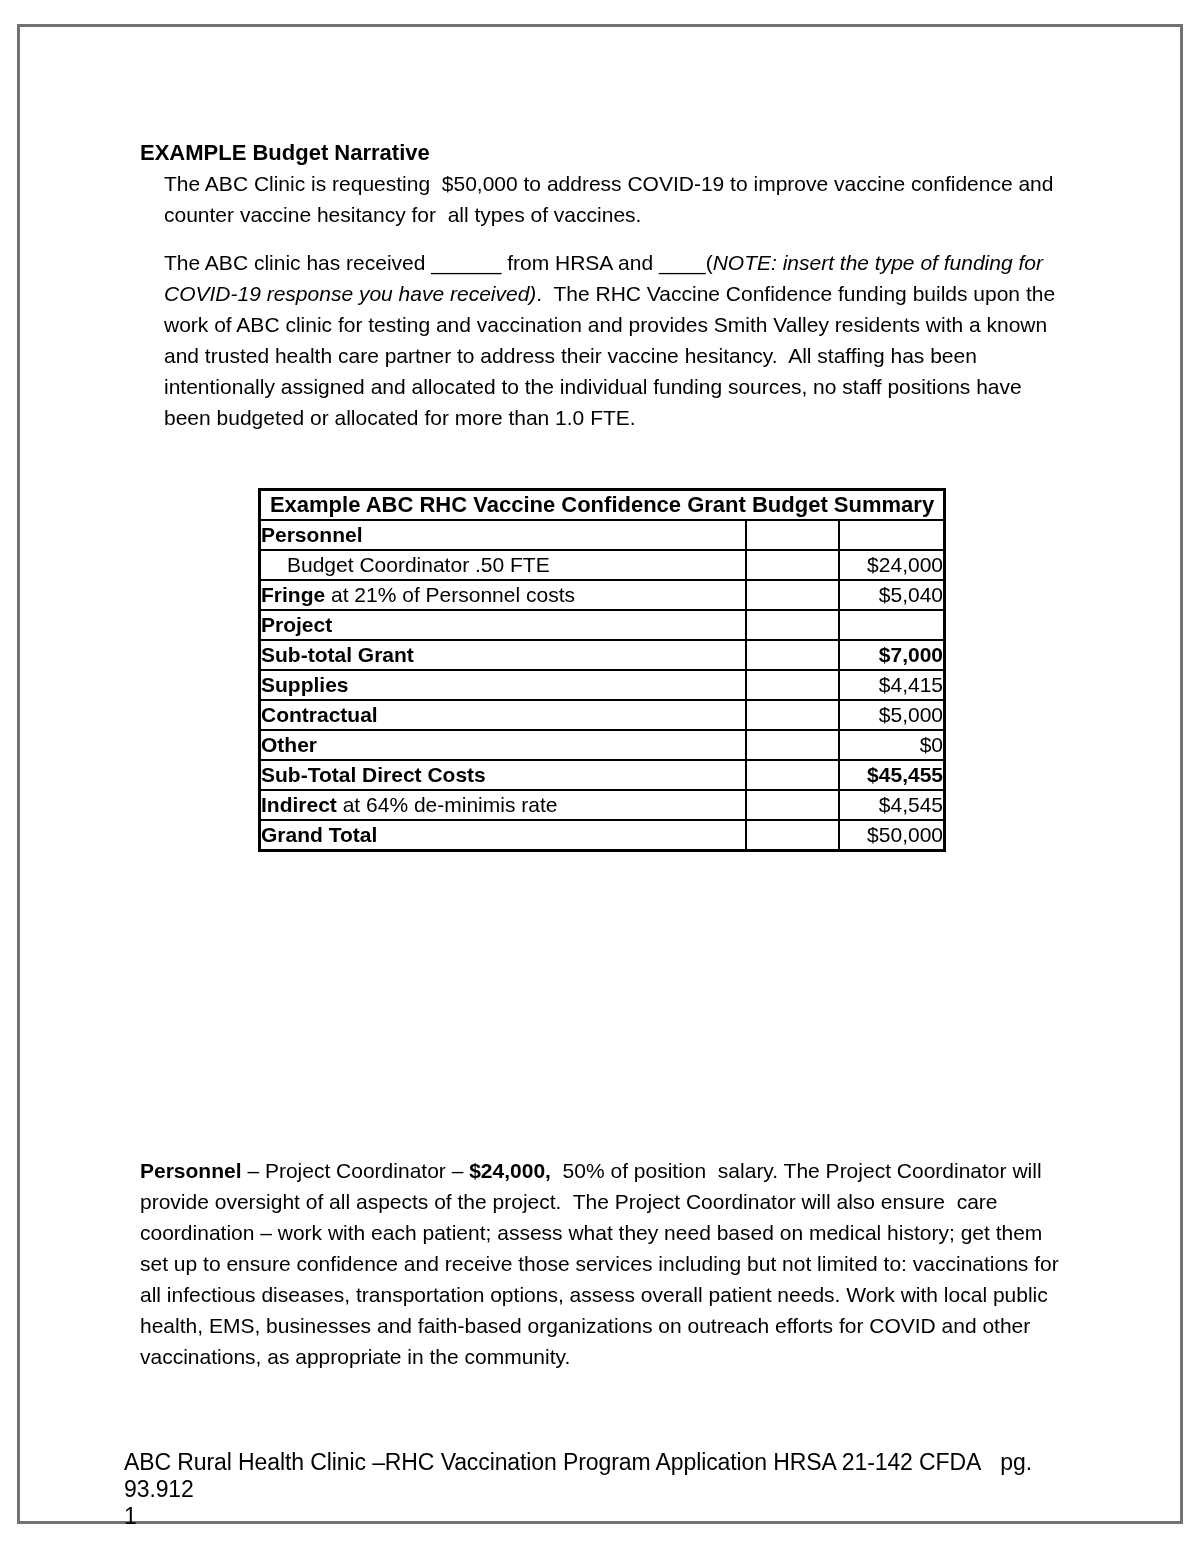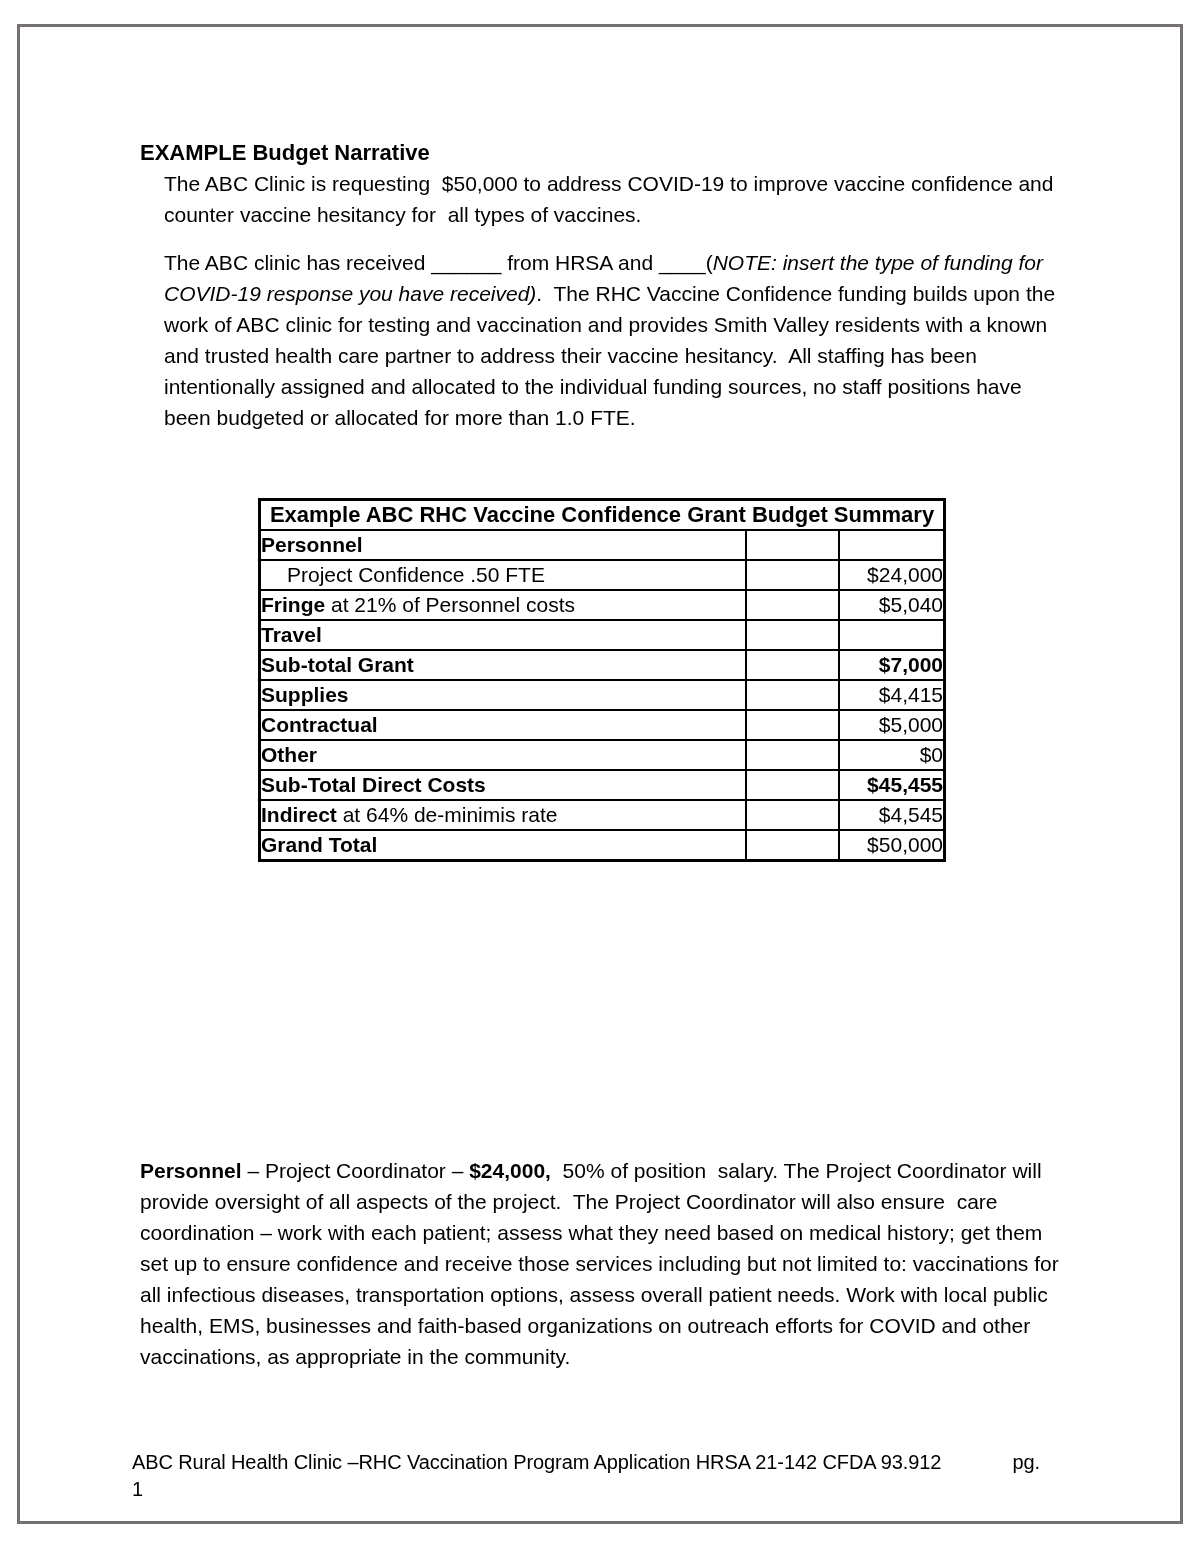--- a/index.html
+++ b/index.html
@@ -16,21 +16,21 @@
   .content-top {
     position:absolute; left:140px; top:137px; width:925px;
     font-size:21px; line-height:31px;
   }
   .doc-title { font-size:22px; font-weight:bold; line-height:31px; white-space:pre-wrap; }
   .body-p { font-size:21px; line-height:31px; white-space:pre-wrap;margin-left:24px; }
   .body-p.spaced { margin-top:17px; }
   .body-p i { font-style:italic; }
 
   table.budget {
-    position:absolute; left:258px; top:498px; width:685px;
+    position:absolute; left:258px; top:488px; width:685px;
     border-collapse:collapse; table-layout:fixed;
     font-size:21px; line-height:28px;
     border:3px solid #000;
   }
   table.budget td { border:2px solid #000; padding:0; vertical-align:top; background:#fff; }
   td.thead {
     background:#D9E2F3; font-weight:bold; font-size:22px; text-align:center;
     padding:1px 28px; line-height:28px;
   }
   td.c1 { padding:0 4px 0 9px; white-space:pre-wrap; }
@@ -43,22 +43,22 @@
   }
   td.amt.ab { font-weight:bold; }
 
   .personnel-block {
     position:absolute; left:140px; top:1155px; width:930px;
     font-size:21px; line-height:31px; white-space:pre-wrap;
   }
   .personnel-block b { font-weight:bold; }
 
   .doc-footer {
-    position:absolute; left:132px; top:1449px; width:908px;
-    font-size:20px; line-height:27px; letter-spacing:-0.1px;
+    position:absolute; left:124px; top:1449px; width:908px;
+    font-size:23px; line-height:27px; letter-spacing:-0.1px;
   }
   .footer-line1 { display:flex; }
   .footer-page-label { margin-left:auto; }
 </style>
 </head>
 <body>
 
 <div class="page-frame"></div>
 
 <div class="content-top">
@@ -76,31 +76,31 @@
   <tbody>
       <tr>
     <td class="thead" colspan="3">Example ABC RHC Vaccine Confidence Grant Budget Summary</td>
   </tr>
   <tr>
     <td class="c1"><b>Personnel</b><span></span></td>
     <td class="mid"></td>
     <td class="amt"></td>
   </tr>
   <tr>
-    <td class="c1 ind"><b></b><span>Project Confidence .50 FTE</span></td>
+    <td class="c1 ind"><b></b><span>Budget Coordinator .50 FTE</span></td>
     <td class="mid"></td>
     <td class="amt">$24,000</td>
   </tr>
   <tr>
     <td class="c1"><b>Fringe</b><span> at 21% of Personnel costs</span></td>
     <td class="mid"></td>
     <td class="amt">$5,040</td>
   </tr>
   <tr>
-    <td class="c1"><b>Travel</b><span></span></td>
+    <td class="c1"><b>Project</b><span></span></td>
     <td class="mid"></td>
     <td class="amt"></td>
   </tr>
   <tr>
     <td class="c1"><b>Sub-total Grant</b><span></span></td>
     <td class="mid"></td>
     <td class="amt ab">$7,000</td>
   </tr>
   <tr>
     <td class="c1"><b>Supplies</b><span></span></td>

